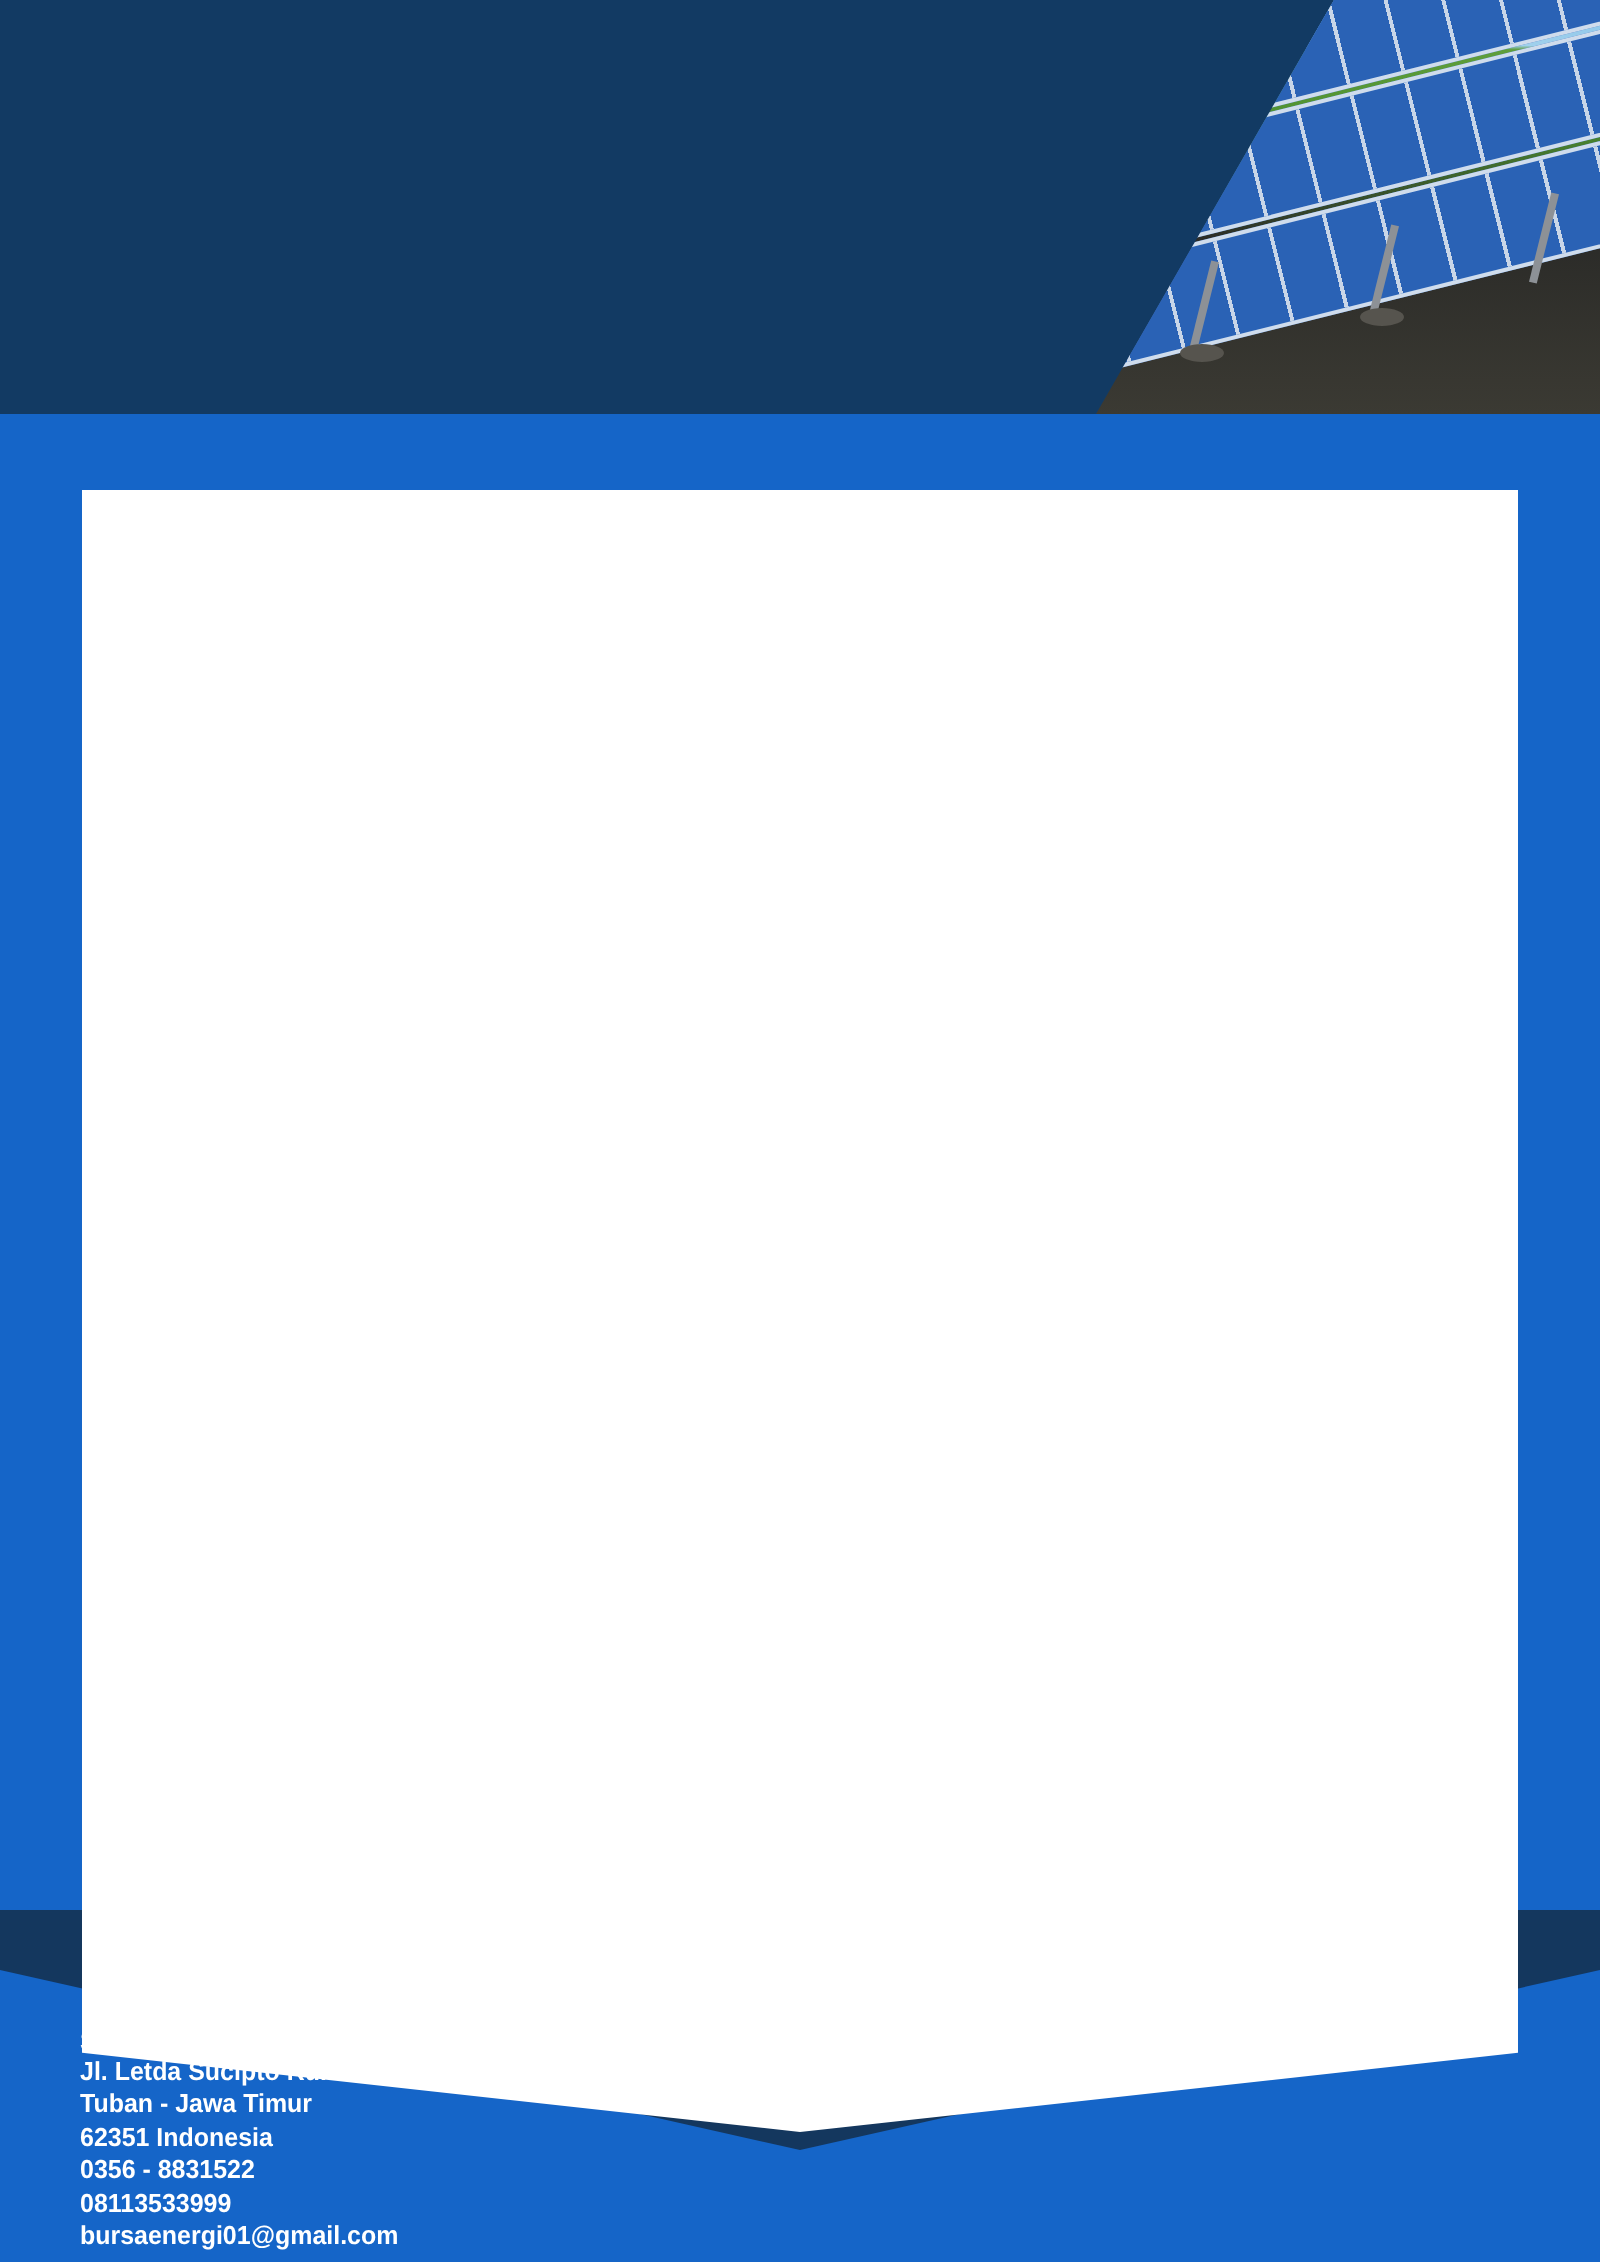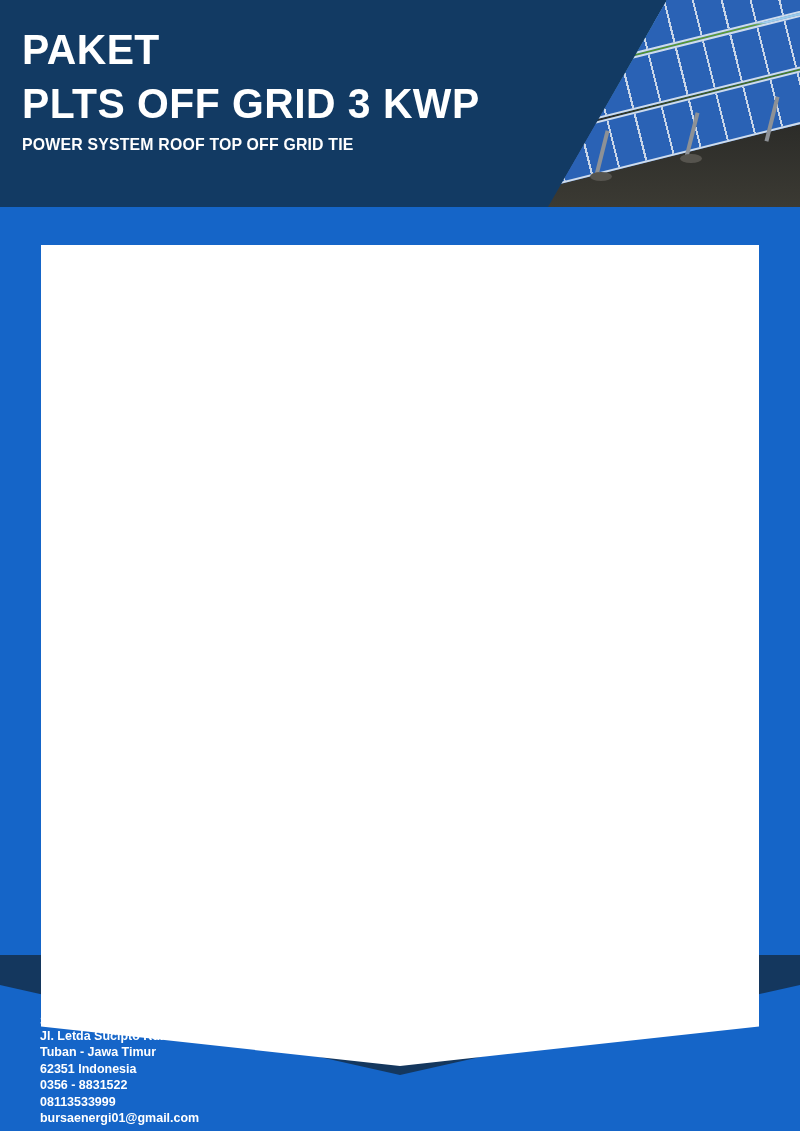--- a/index.html
+++ b/index.html
@@ -274,25 +274,20 @@
       <div class="pv-row r3"></div>
     </div>
     <div class="pv-leg" style="left:60px;top:150px;"></div>
     <div class="pv-leg" style="left:150px;top:130px;"></div>
     <div class="pv-leg" style="left:240px;top:112px;"></div>
     <div class="pv-leg" style="left:320px;top:96px;"></div>
     <div class="pv-foot" style="left:50px;top:192px;"></div>
     <div class="pv-foot" style="left:140px;top:172px;"></div>
     <div class="pv-foot" style="left:230px;top:154px;"></div>
   </div>
-  <div class="hdr-text">
-    <div class="hdr-paket">PAKET</div>
-    <div class="hdr-main">PLTS OFF GRID 3 KWP</div>
-    <div class="hdr-sub">POWER SYSTEM ROOF TOP OFF GRID TIE</div>
-  </div>
 </div>
 
 <div class="card"></div>
 <div class="card-bottom"></div>
 
 <div class="intro">Pembangkit Listrik Tenaga Surya (PLTS) Off Grid System Merupakan sistem pembangkit listrik tenaga surya untuk daerah-daerah terpencil/pedesaan yang tidak terjangkau oleh jaringan PLN.</div>
 
 <div class="spec">
   <div class="spec-title">SPESIFIKASI</div>
 

